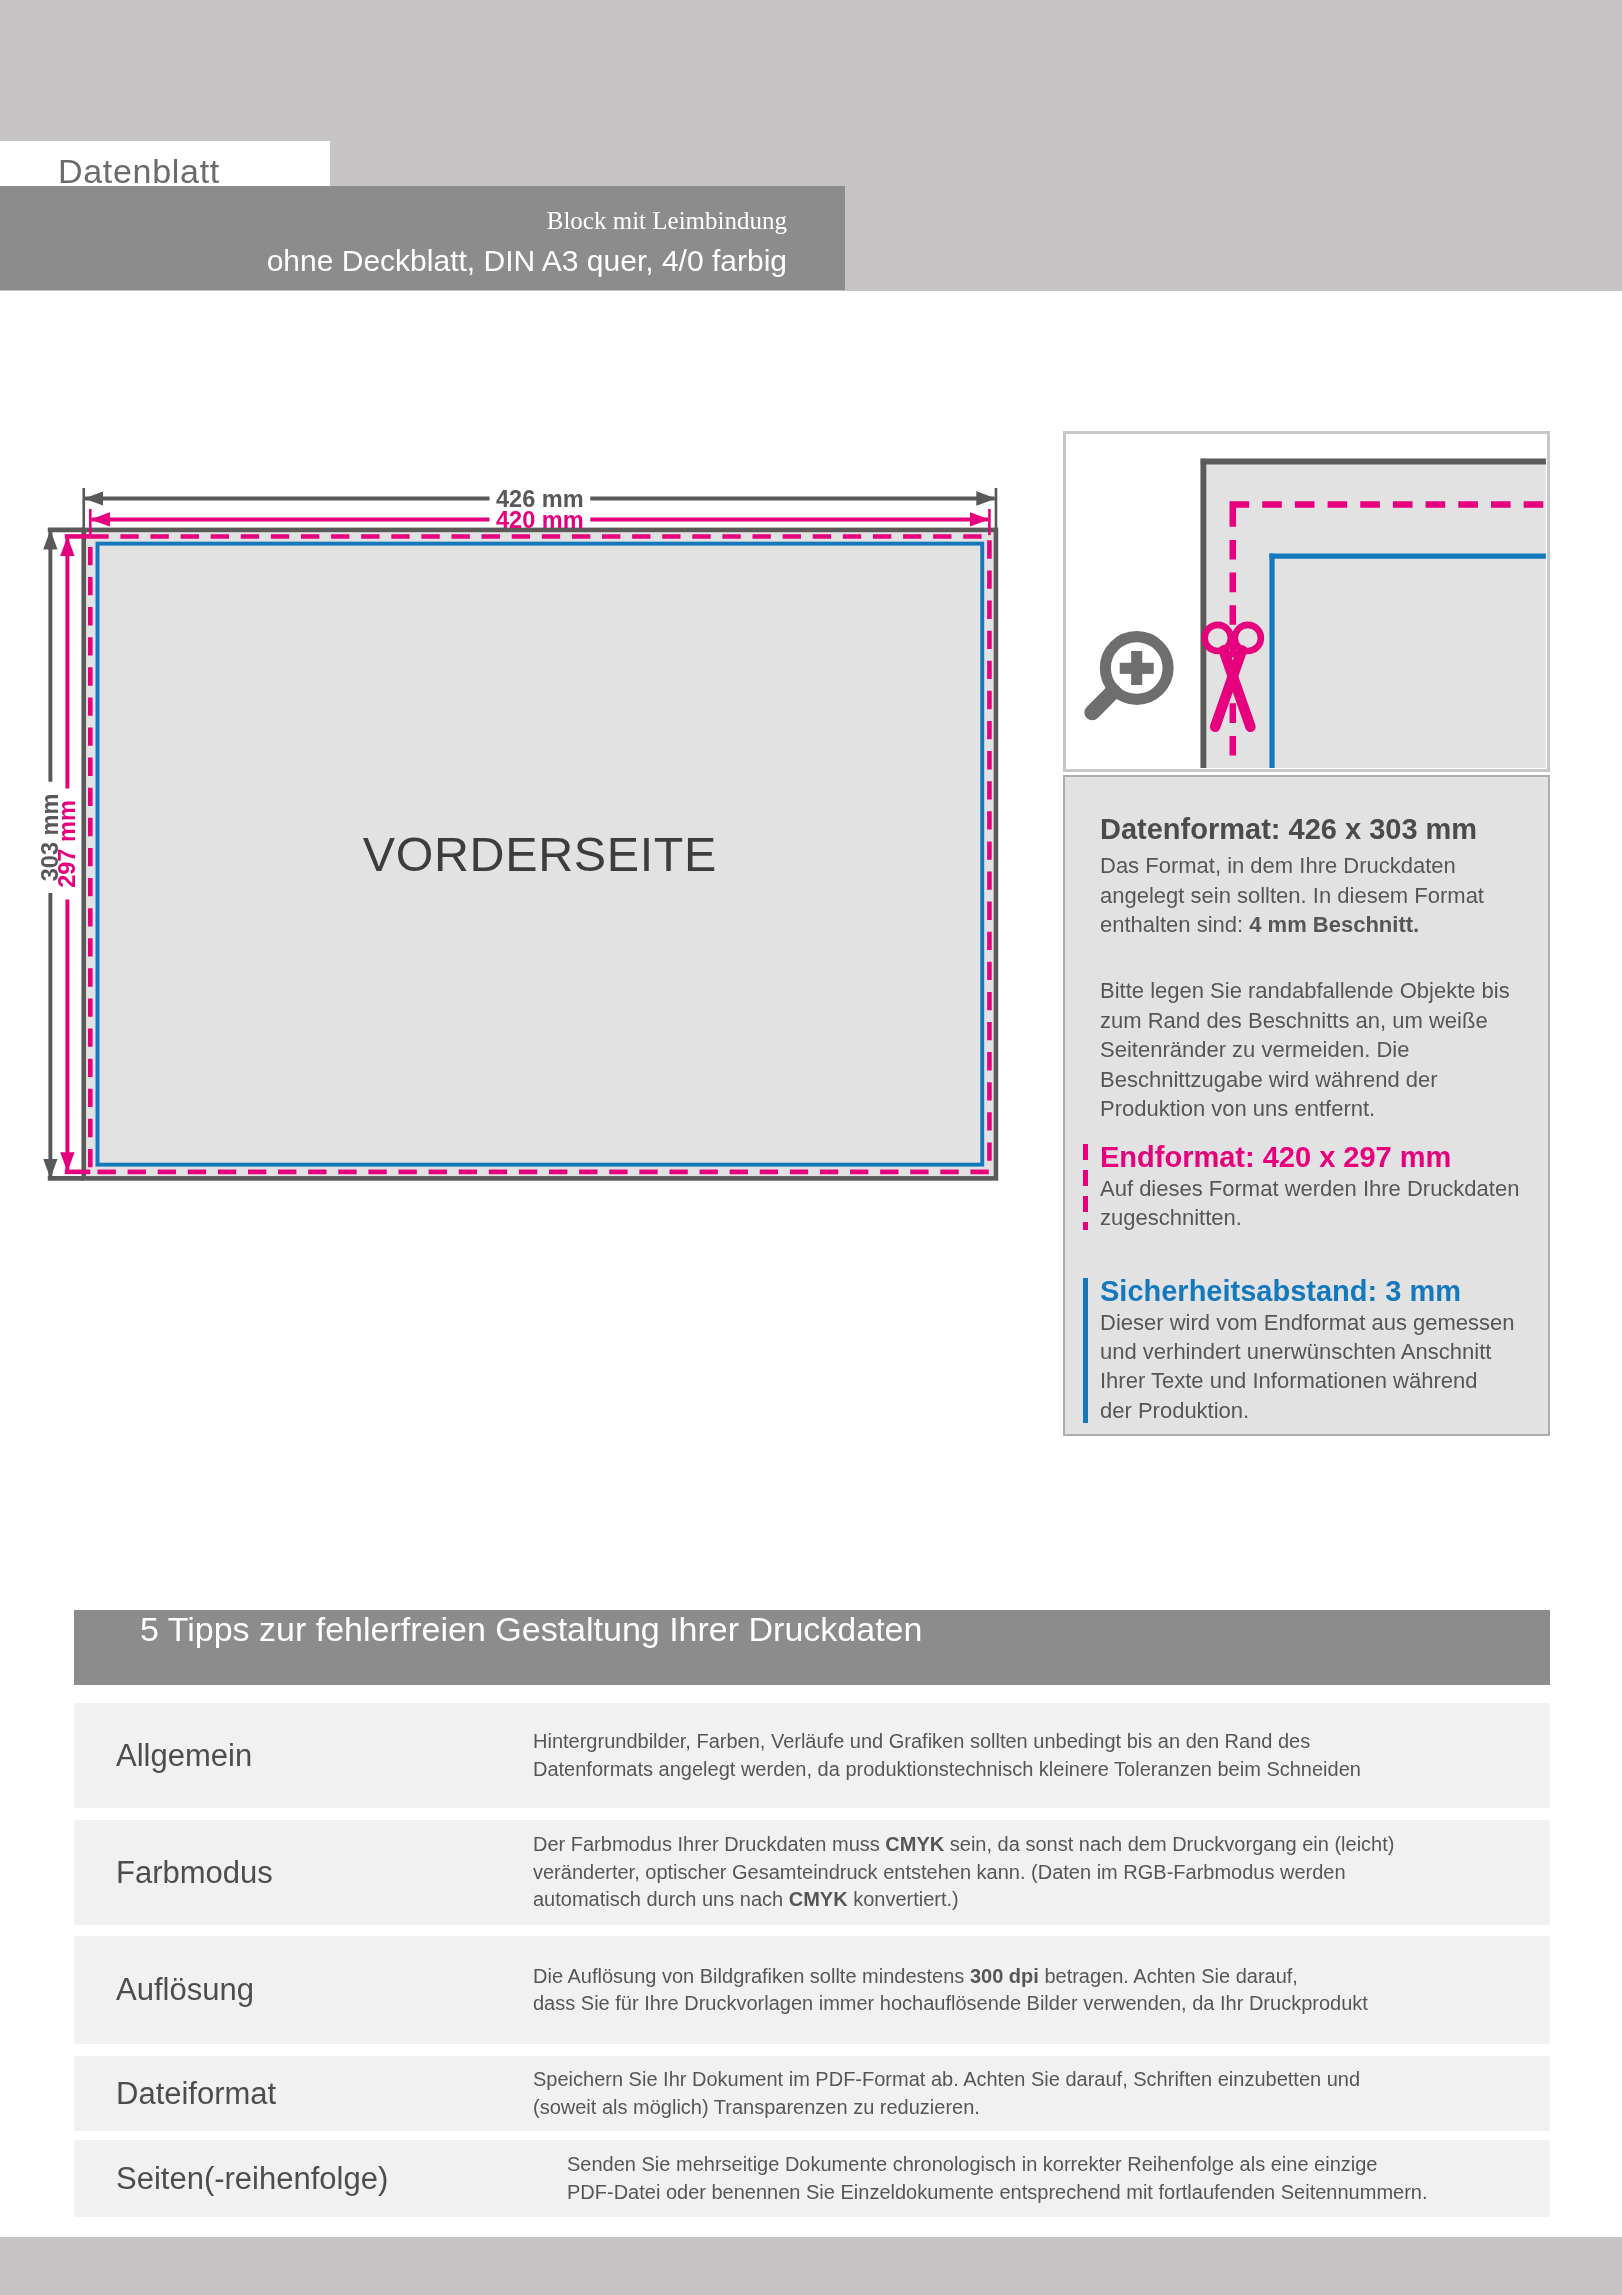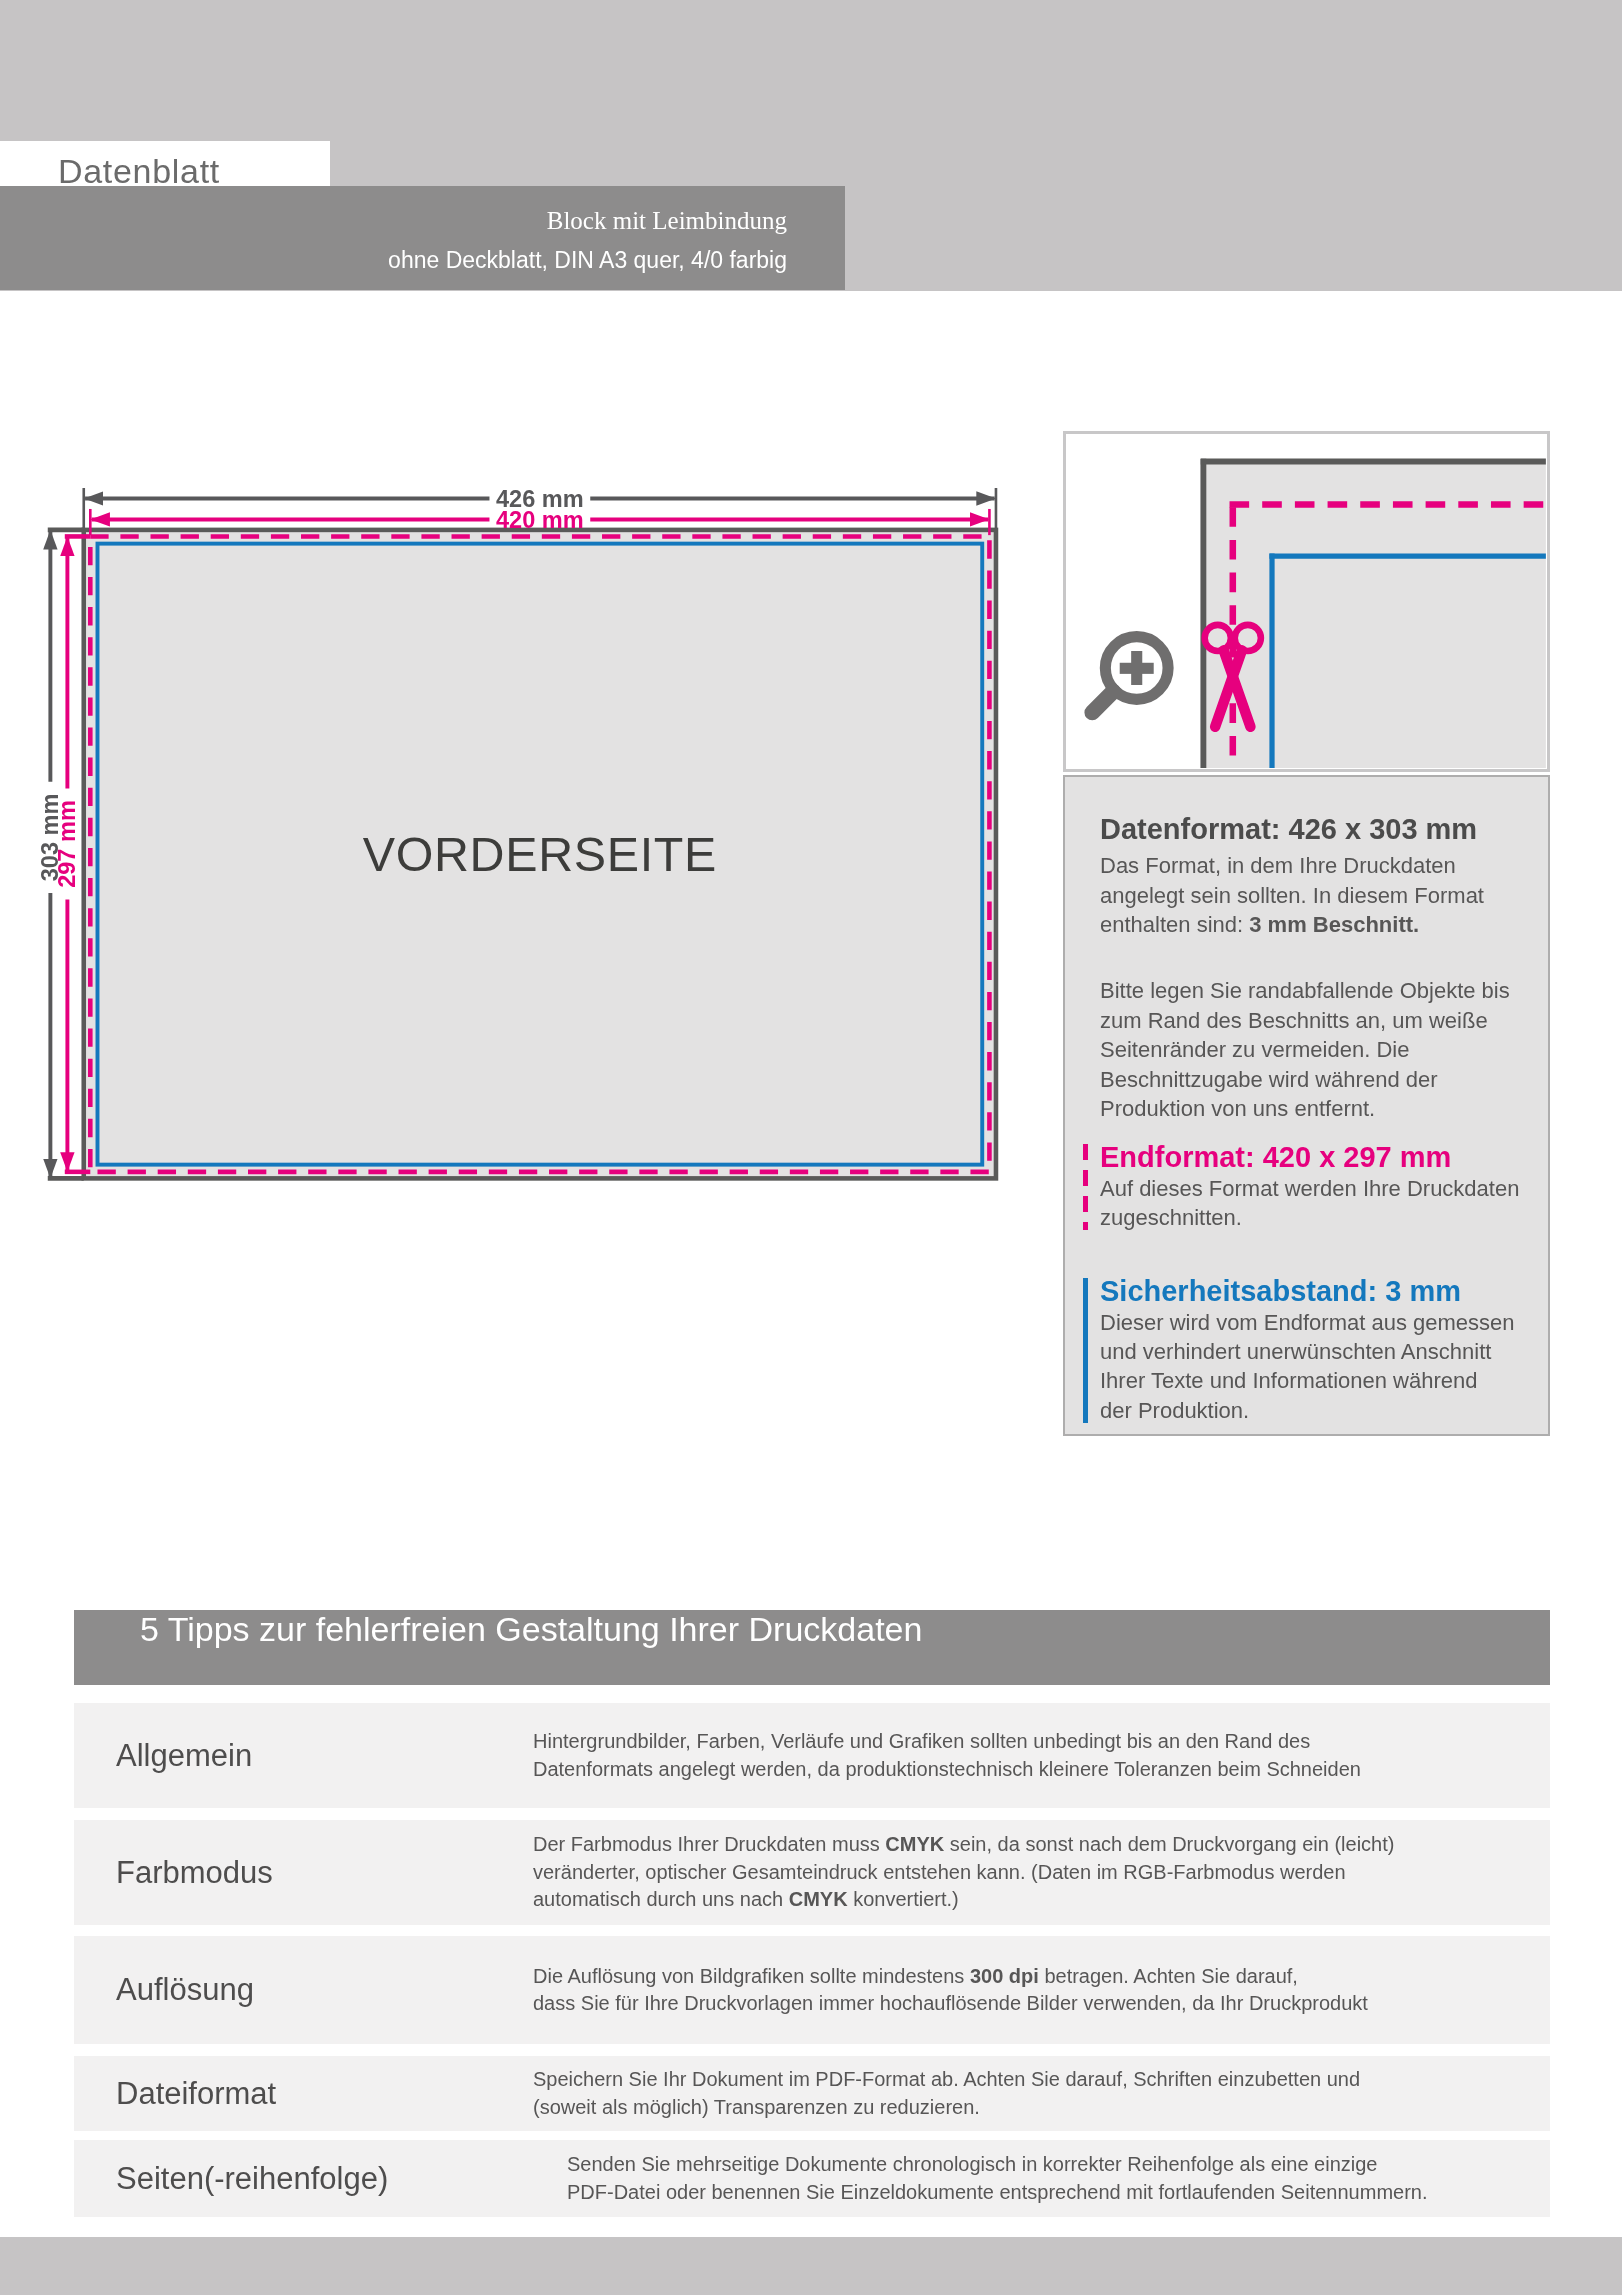--- a/index.html
+++ b/index.html
@@ -18,21 +18,21 @@
     position:absolute;left:0;top:141px;width:330px;height:60px;background:#ffffff;
     display:flex;align-items:center;padding-left:58px;box-sizing:border-box;
     font-size:34px;color:var(--mid);letter-spacing:0.7px;
   }
   .title-banner{
     position:absolute;left:0;top:186px;width:845px;height:104px;background:var(--banner);
     display:flex;flex-direction:column;justify-content:center;align-items:flex-end;
     padding-right:58px;box-sizing:border-box;color:#ffffff;
   }
   .title-banner .t1{font-size:25px;line-height:39px;font-family:Liberation Serif, serif;}
-  .title-banner .t2{font-size:23px;line-height:29px;margin-top:6px;}
+  .title-banner .t2{font-size:30px;line-height:29px;margin-top:6px;}
 
   .diagram-svg{position:absolute;left:13px;top:471px;width:1021px;height:746px;}
 
   .detail-box{
     position:absolute;left:1063px;top:431px;width:487px;height:341px;
     background:#ffffff;border:3.3px solid #c8c7c8;box-sizing:border-box;
   }
   .detail-box svg{position:absolute;left:0;top:0;width:480px;height:334px;}
 
   .info-box{
@@ -177,21 +177,21 @@
         <line x1="269" y1="331" x2="228" y2="448" style="stroke:var(--magenta)" stroke-width="16" stroke-linecap="round"></line>
       </g>
     </svg>
   </div>
 
   <div class="info-box">
     <div class="ihead">Datenformat: 426 x 303 mm</div>
     <div class="ibody p1">
         <div><span>Das Format, in dem Ihre Druckdaten</span></div>
         <div><span>angelegt sein sollten. In diesem Format</span></div>
-        <div><span>enthalten sind: </span><b>3 mm Beschnitt.</b><span></span></div>
+        <div><span>enthalten sind: </span><b>4 mm Beschnitt.</b><span></span></div>
       </div>
     <div class="ibody p2">
         <div><span>Bitte legen Sie randabfallende Objekte bis</span></div>
         <div><span>zum Rand des Beschnitts an, um weiße</span></div>
         <div><span>Seitenränder zu vermeiden. Die</span></div>
         <div><span>Beschnittzugabe wird während der</span></div>
         <div><span>Produktion von uns entfernt.</span></div>
       </div>
 
     <div class="isection endformat">

